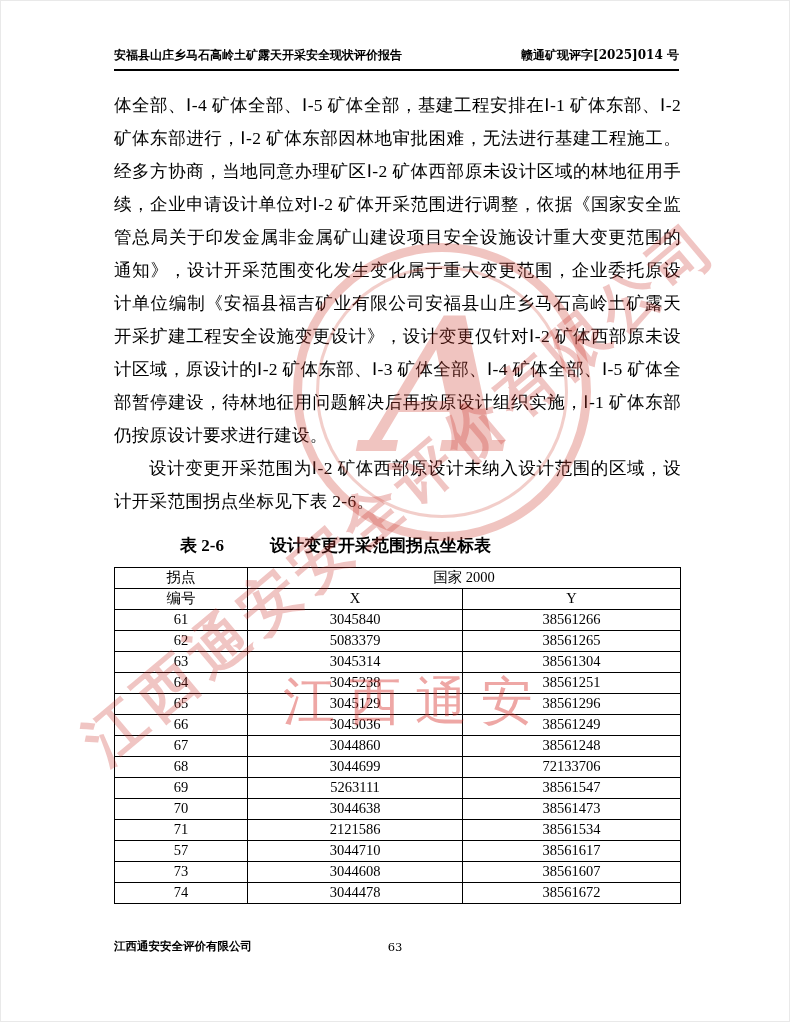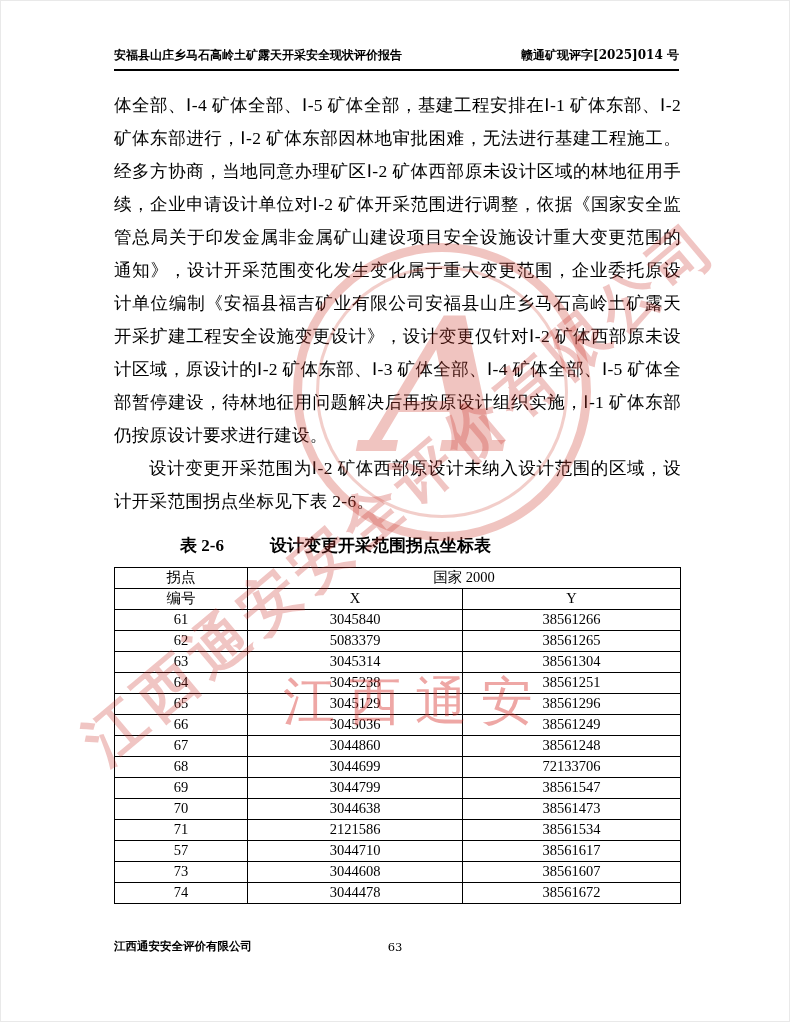--- a/index.html
+++ b/index.html
@@ -224,21 +224,21 @@
             <td>3044860</td>
             <td>38561248</td>
           </tr>
           <tr>
             <td>68</td>
             <td>3044699</td>
             <td>72133706</td>
           </tr>
           <tr>
             <td>69</td>
-            <td>3044799</td>
+            <td>5263111</td>
             <td>38561547</td>
           </tr>
           <tr>
             <td>70</td>
             <td>3044638</td>
             <td>38561473</td>
           </tr>
           <tr>
             <td>71</td>
             <td>2121586</td>

